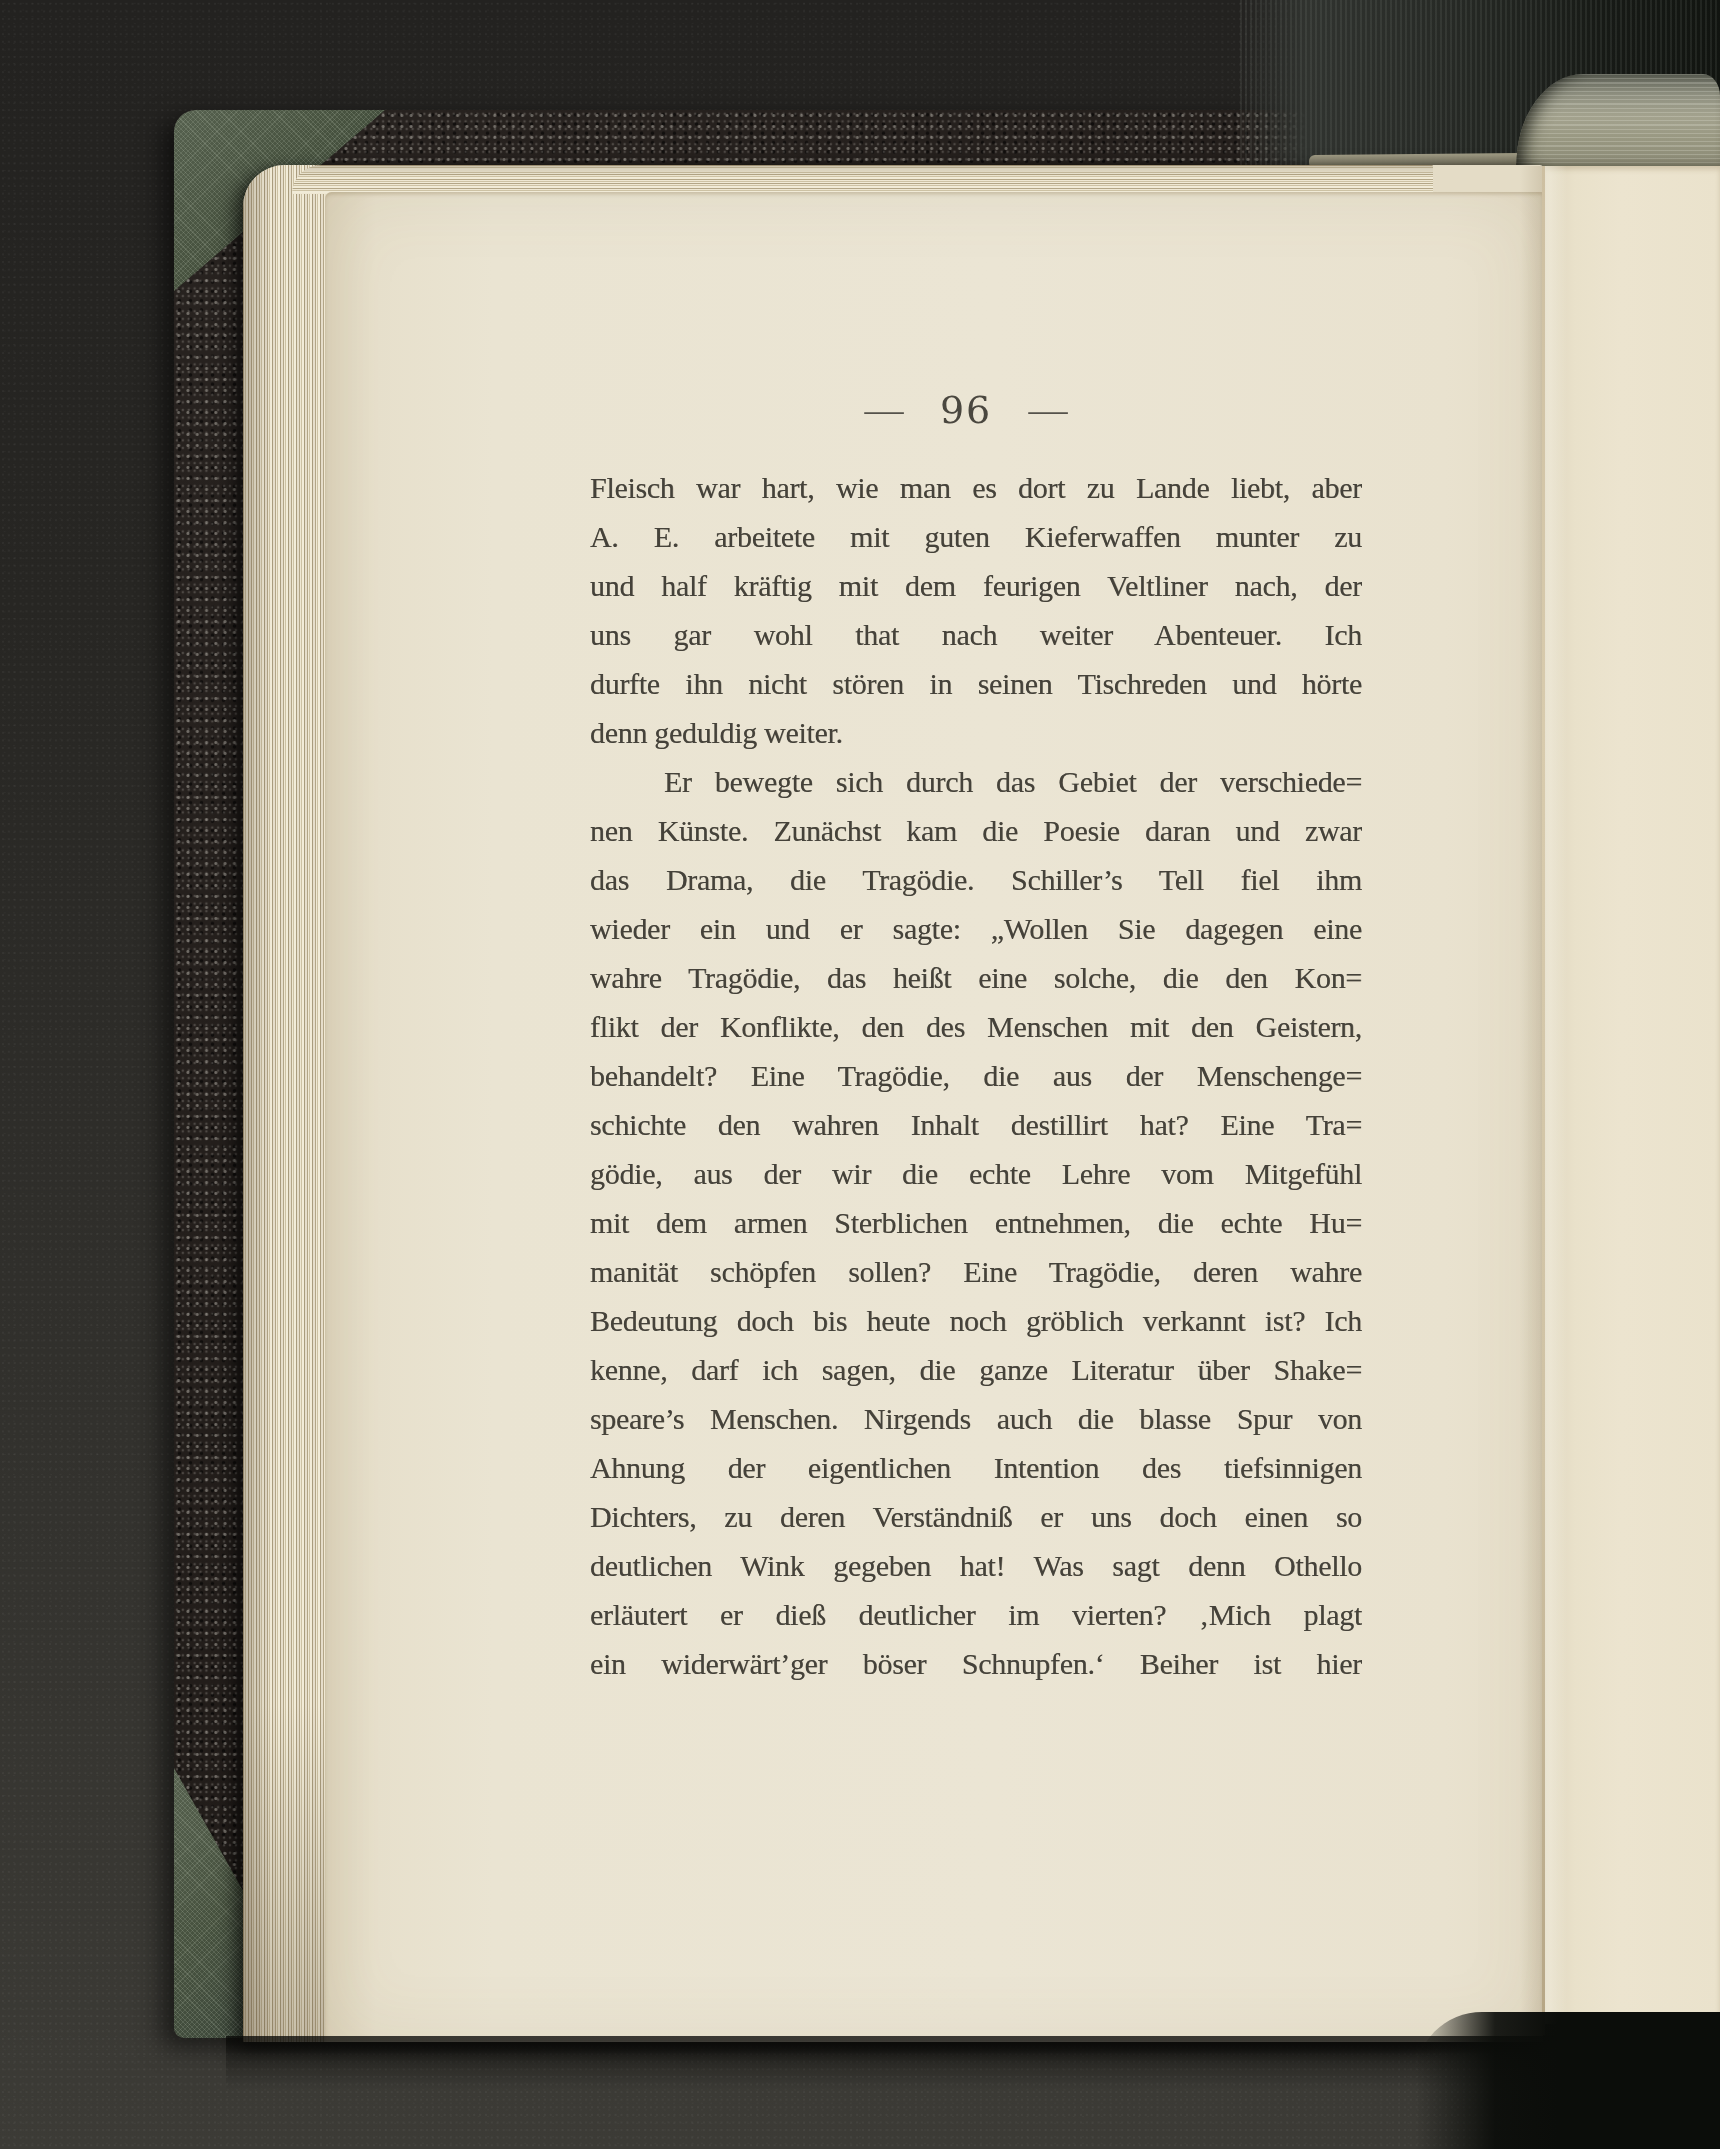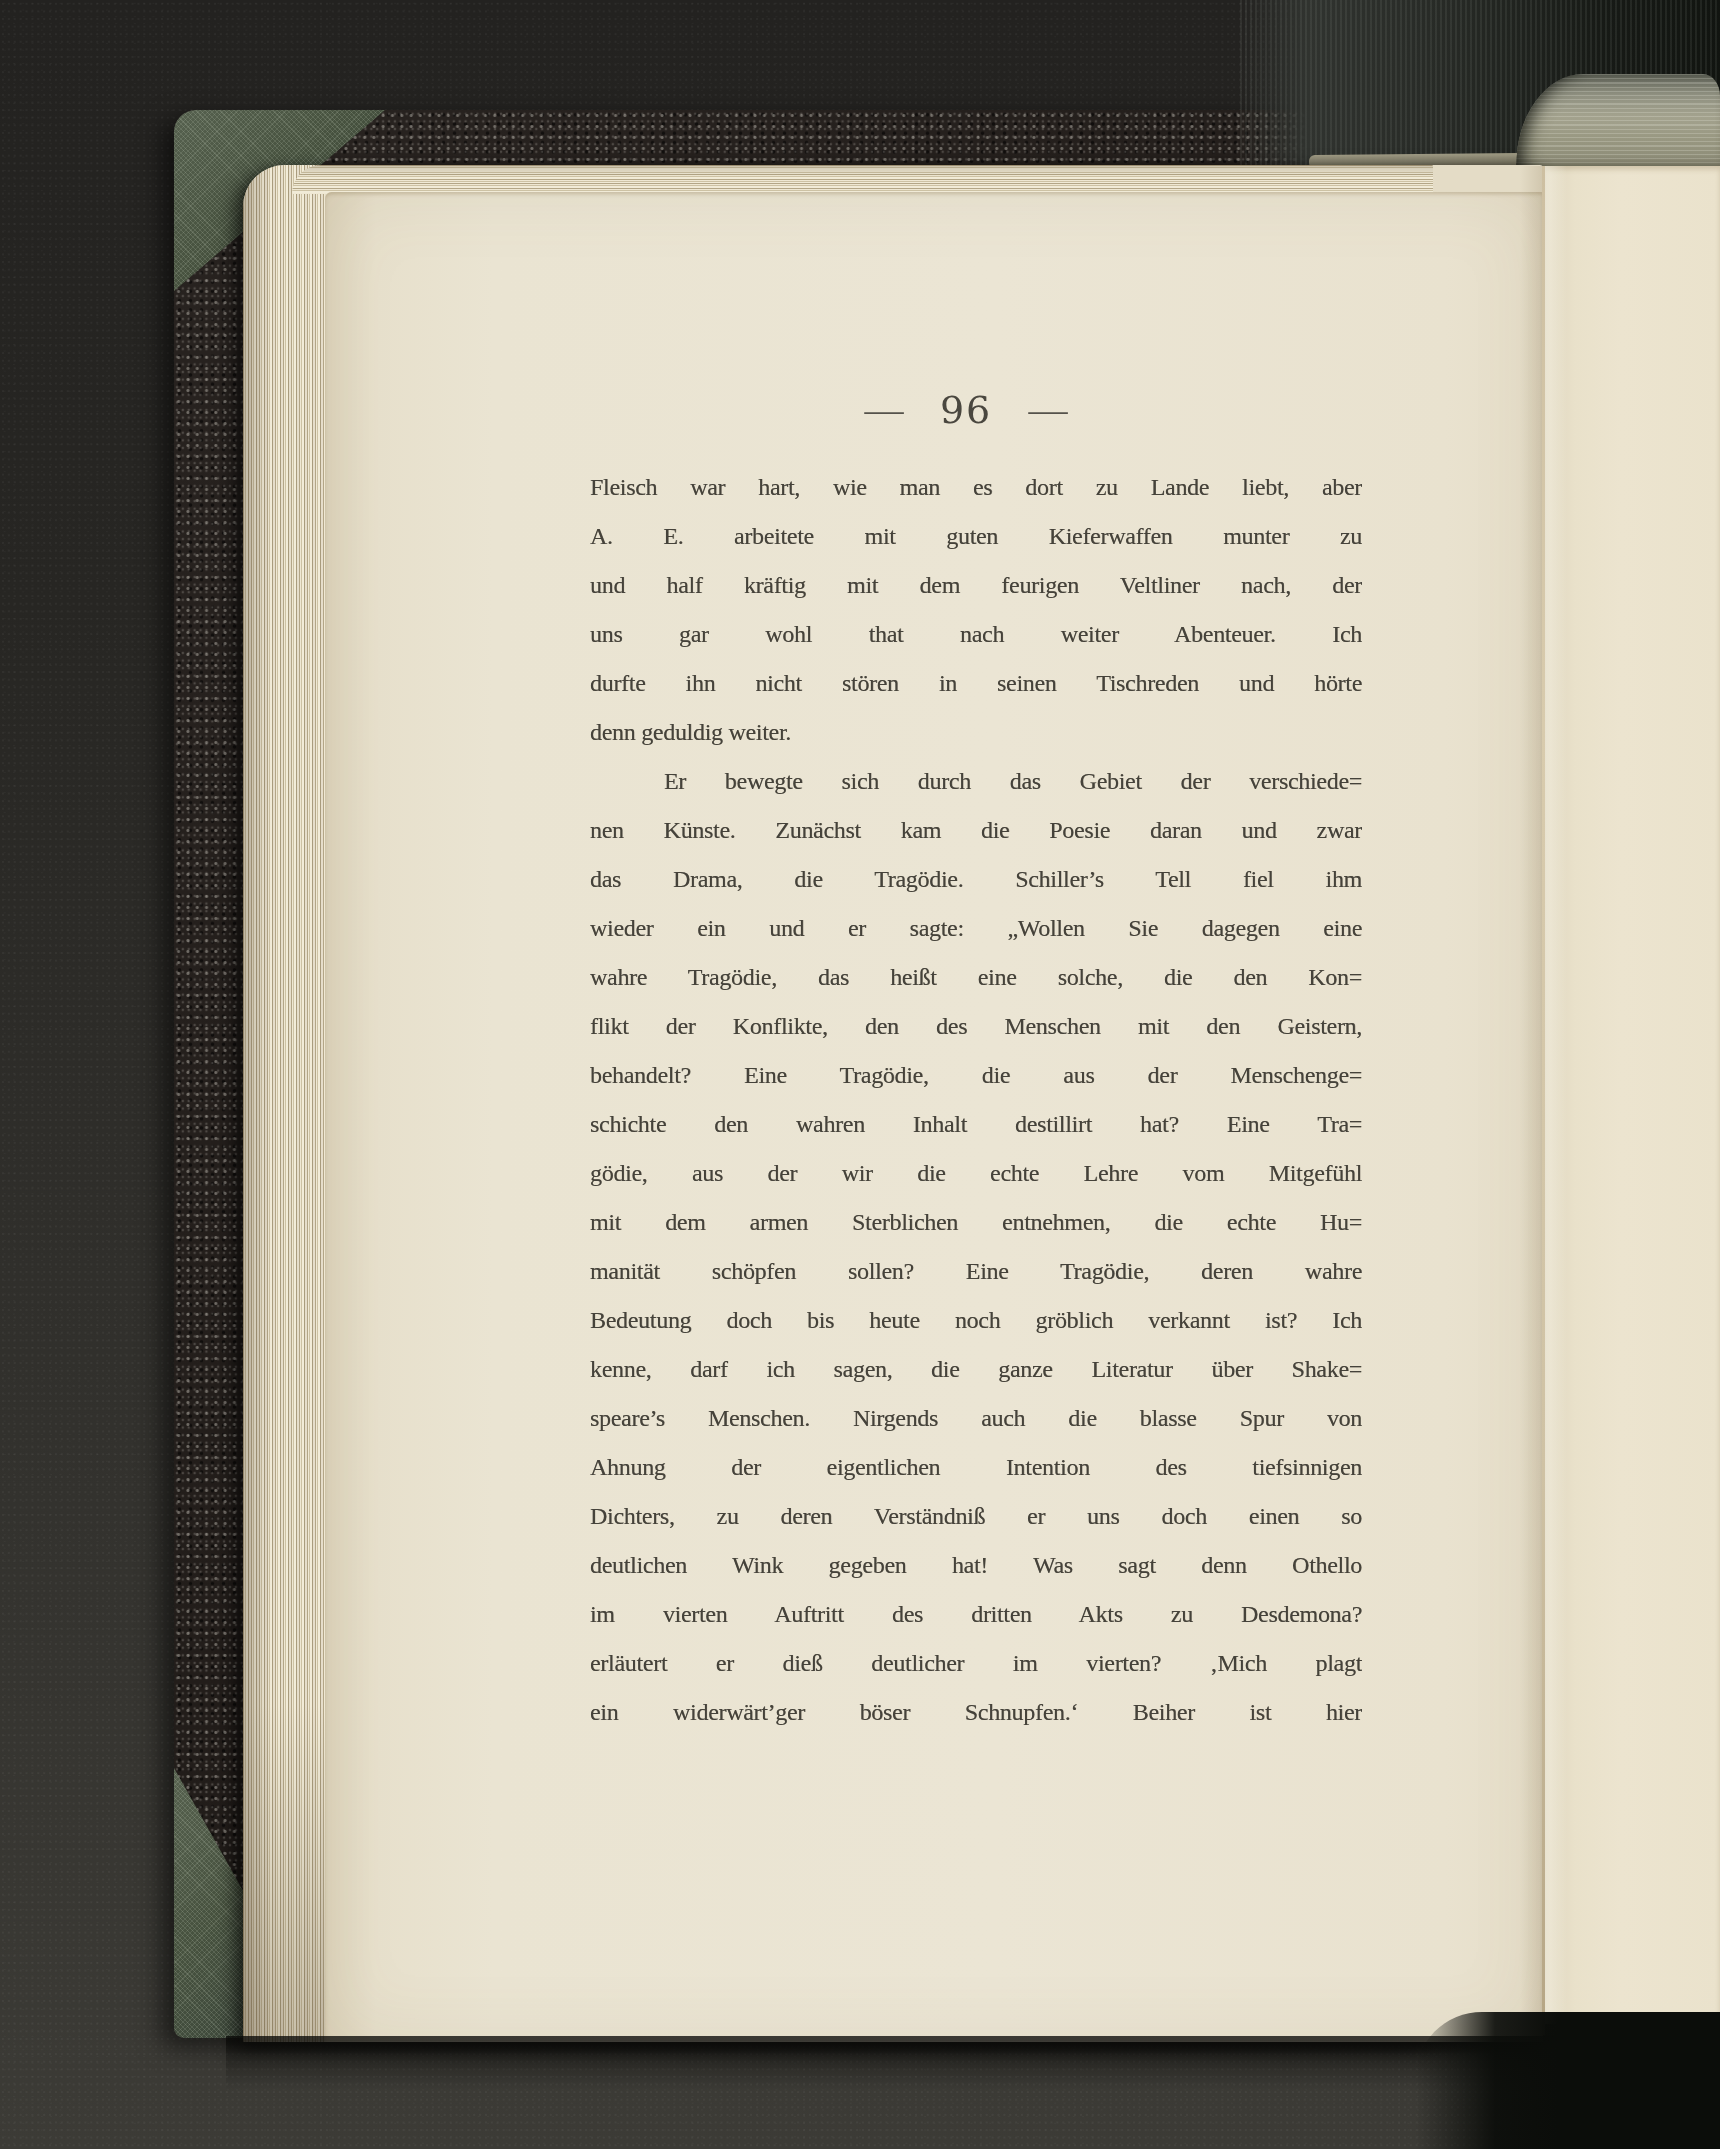--- a/index.html
+++ b/index.html
@@ -116,21 +116,21 @@
     display:flex; align-items:center; justify-content:center; gap:39px;
     height:47px; margin-right:20px; color:#4a473f;
   }
   .page-header .dash{ font-size:34px; color:#55524b; transform:scaleX(1.15); }
   .page-header .pnum{
     font-family:"DejaVu Serif","Liberation Serif",serif;
     font-size:38px; letter-spacing:1.7px; color:#4a473f;text-align:center;
   }
   .lines{ margin-top:30px; }
   .text-line{
-    height:49px; line-height:49px; font-size:24px; letter-spacing:-0.3px;
+    height:49px; line-height:49px; font-size:30px; letter-spacing:-0.3px;
     color:#45423a; text-align:justify; text-align-last:justify; -moz-text-align-last:justify;
     text-shadow:0.3px 0.3px 0.5px rgba(70,65,55,0.55);
     white-space:normal; overflow:hidden;
   }
   .text-line.no-justify{ text-align:right; text-align-last:left; -moz-text-align-last:left; }
   .text-line.indent{ padding-left:74px; }
 </style>
 </head>
 <body>
 
@@ -182,20 +182,19 @@
         <div class="text-line">schichte den wahren Inhalt destillirt hat? Eine Tra=</div>
         <div class="text-line">gödie, aus der wir die echte Lehre vom Mitgefühl</div>
         <div class="text-line">mit dem armen Sterblichen entnehmen, die echte Hu=</div>
         <div class="text-line">manität schöpfen sollen? Eine Tragödie, deren wahre</div>
         <div class="text-line">Bedeutung doch bis heute noch gröblich verkannt ist? Ich</div>
         <div class="text-line">kenne, darf ich sagen, die ganze Literatur über Shake=</div>
         <div class="text-line">speare’s Menschen. Nirgends auch die blasse Spur von</div>
         <div class="text-line">Ahnung der eigentlichen Intention des tiefsinnigen</div>
         <div class="text-line">Dichters, zu deren Verständniß er uns doch einen so</div>
         <div class="text-line">deutlichen Wink gegeben hat! Was sagt denn Othello</div>
-        <div class="text-line">im vierten Auftritt des dritten Akts zu Desdemona?</div>
         <div class="text-line">erläutert er dieß deutlicher im vierten? ‚Mich plagt</div>
         <div class="text-line">ein widerwärt’ger böser Schnupfen.‘ Beiher ist hier</div>
       </div>
   </div>
 
 </div>
 
 
 </body></html>

